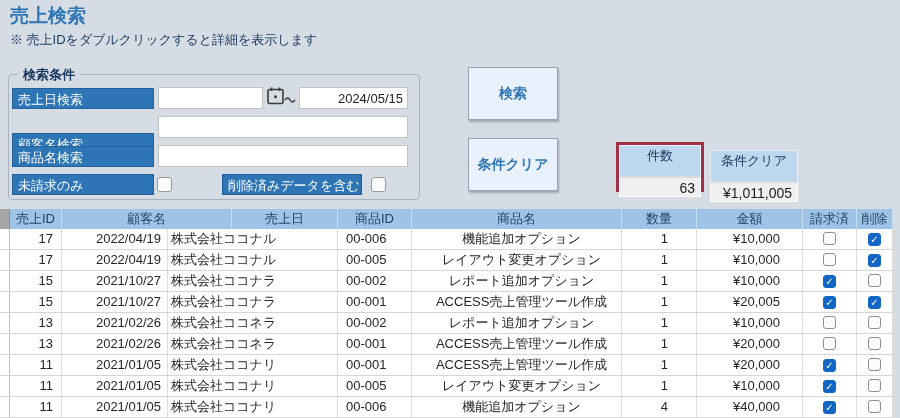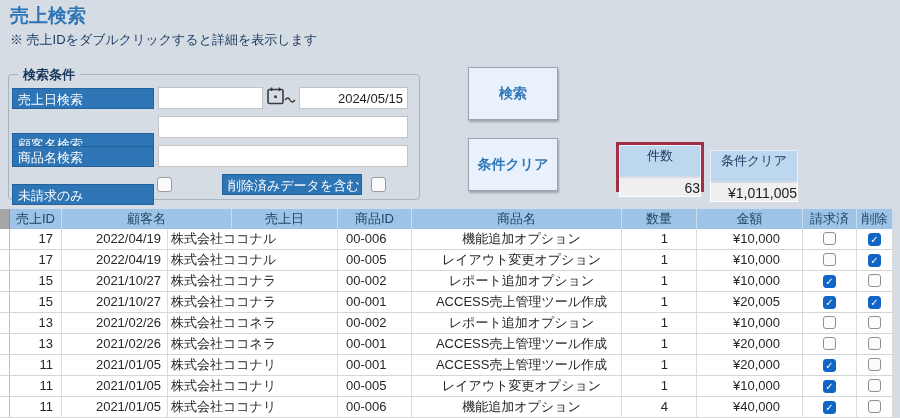--- a/index.html
+++ b/index.html
@@ -26,21 +26,21 @@
   .form-cb{position:absolute;width:13px;height:13px;border:1px solid #9A9A9A;border-radius:3px;background:#FBFBFB;}
 
   
   .btn{position:absolute;left:468px;width:90px;height:53px;background:#E9F2FC;border:1px solid #9AA3AE;
        box-shadow:1px 2px 2px rgba(90,100,115,0.45);
        color:#2E75B6;font-weight:bold;font-size:14px;font-family:"Liberation Sans",sans-serif;cursor:pointer;}
 
   
   .count-box{position:absolute;left:616px;top:142px;width:88px;height:50px;border:3px solid #A12F45;box-sizing:border-box;background:#D6DCE4;}
   .sum-head{height:31px;background:#BDD7EE;color:#17375E;font-size:13px;line-height:19px;text-align:center;border:1px solid #E8EFF7;border-bottom:none;box-sizing:border-box;}
-  .sum-val{height:21px;background:#EFEFEF;color:#1b1b1b;font-size:14px;line-height:21px;text-align:right;border:1px solid #FFFFFF;border-top:2px solid #D6DCE4;box-sizing:border-box;}
+  .sum-val{height:21px;background:#EFEFEF;color:#1b1b1b;font-size:14px;line-height:21px;text-align:right;padding-right:5px;border:1px solid #FFFFFF;border-top:2px solid #D6DCE4;box-sizing:border-box;}
   .total-box{position:absolute;left:710px;top:150px;width:88px;}
 
   
   #tbl{position:absolute;left:0;top:209px;width:893px;}
   .t-head{display:flex;height:20px;}
   .h-cell{background:#9DC3E6;color:#1F4464;font-size:13px;line-height:20px;text-align:center;
           box-sizing:border-box;border-right:1px solid #C9DFF1;overflow:hidden;white-space:nowrap;}
   .h-sel{background:#A6A6A6;border-right:1px solid #8F8F8F;}
   .t-row{display:flex;height:21px;background:#FFFFFF;border-bottom:1px solid #D6D6D6;box-sizing:border-box;}
   .t-cell{box-sizing:border-box;border-right:1px solid #DCDCDC;font-size:13px;line-height:20px;color:#262626;
@@ -77,21 +77,21 @@
     </svg>
   </span>
   <input class="txt-input al-right" style="left: 299px; top: 87px; width: 109px;" value="2024/05/15">
 
   <div class="fld-label" style="top:133px;">顧客名検索</div>
   <input class="txt-input" style="left: 158px; top: 116px; width: 250px;" value="">
 
   <div class="fld-label" style="top:146px;">商品名検索</div>
   <input class="txt-input" style="left: 158px; top: 145px; width: 250px;" value="">
 
-  <div class="fld-label" style="top:184px;">未請求のみ</div>
+  <div class="fld-label" style="top:174px;">未請求のみ</div>
   <span class="form-cb" style="left:157px;top:177px;"></span>
   <div class="fld-label" style="left:222px;top:174px;width:140px;">削除済みデータを含む</div>
   <span class="form-cb" style="left:371px;top:177px;"></span>
 
   <button class="btn" style="top:67px;">検索</button>
   <button class="btn" style="top:138px;">条件クリア</button>
 
   <div class="count-box">
     <div class="sum-head">件数</div>
     <div class="sum-val">63</div>

